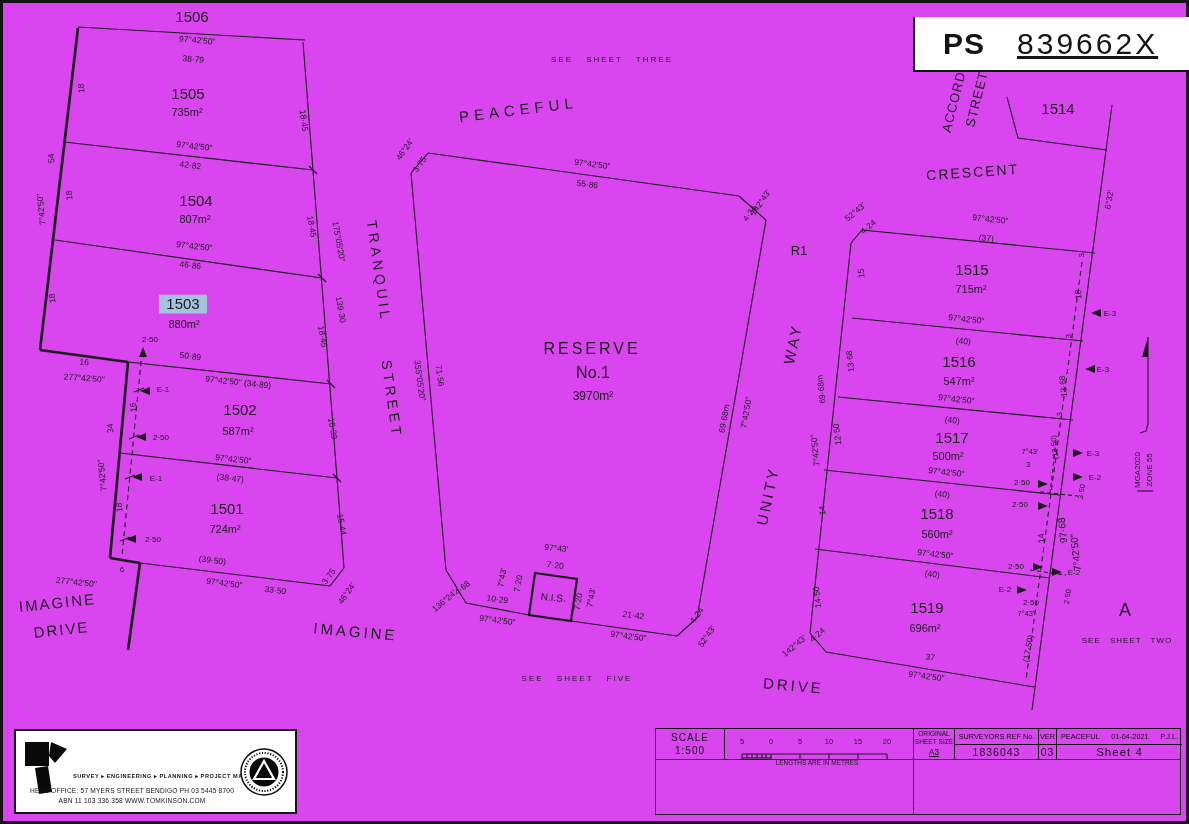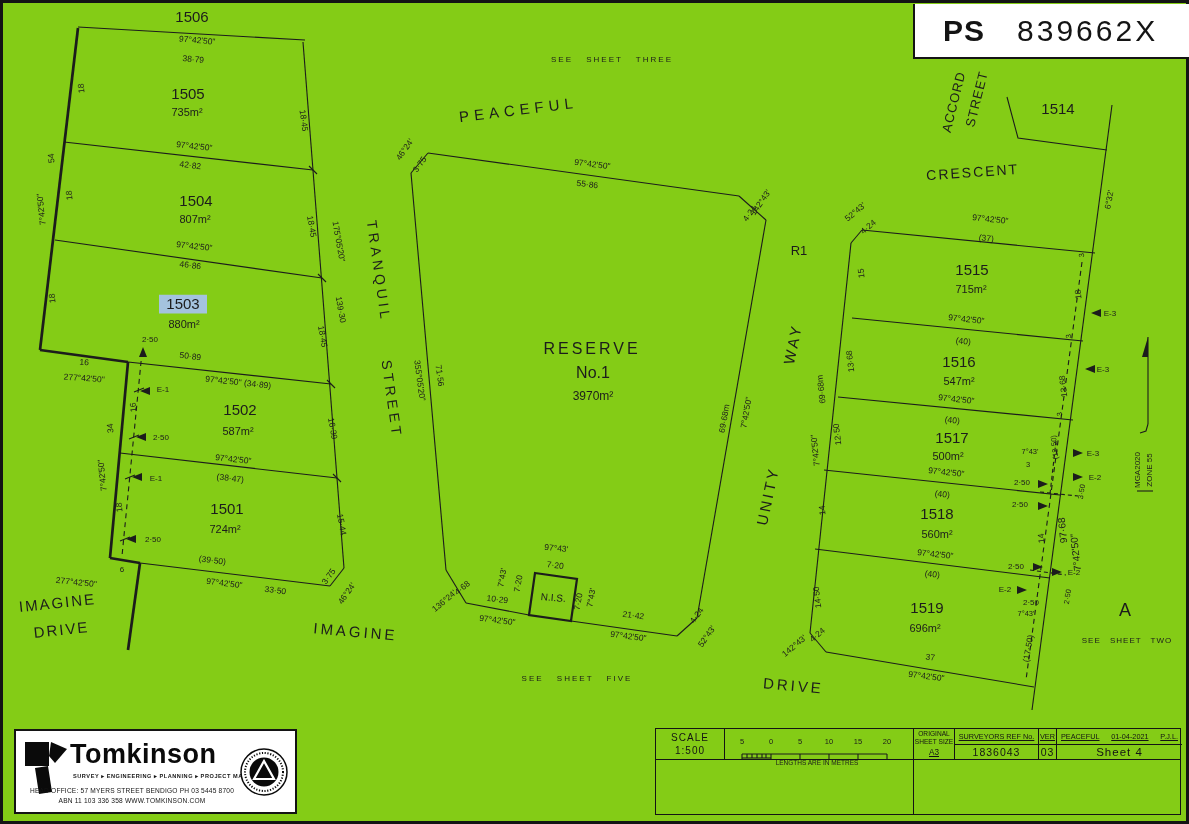--- a/index.html
+++ b/index.html
@@ -1,42 +1,42 @@
 <!DOCTYPE html>
 <html><head>
 <meta charset="utf-8">
 <style>
   html,body{margin:0;padding:0;background:#e8e8e8;}
-  .sheet{position:relative;width:1189px;height:824px;background:#84cc16;overflow:hidden;
+  .sheet{position:relative;width:1189px;height:824px;background:#d946ef;overflow:hidden;
          box-shadow: inset 0 0 0 3px #141414; font-family:"Liberation Sans",sans-serif; color:#141414;}
   #plan{position:absolute;left:0;top:0;}
-  .ps-box{position:absolute;left:913px;top:4px;width:276px;height:55px;border-left:2.5px solid #141414;
+  .ps-box{position:absolute;left:913px;top:17px;width:276px;height:55px;border-left:2.5px solid #141414;
           border-bottom:2.5px solid #141414;background:#fff;display:flex;align-items:center;box-sizing:border-box;}
   .ps-box .ps{font-weight:bold;font-size:30px;margin-left:28px;letter-spacing:1px;}
-  .ps-box .psnum{font-size:30px;margin-left:32px;letter-spacing:3px;}
+  .ps-box .psnum{font-size:30px;margin-left:32px;letter-spacing:3px;text-decoration:underline;}
   .logo-box{position:absolute;left:14px;top:729px;width:283px;height:85px;border:2px solid #141414;
             background:#fff;box-sizing:border-box;}
   .logo-mark{position:absolute;left:7px;top:7px;}
   .logo-word{position:absolute;left:54px;top:8px;font-size:27px;font-weight:bold;letter-spacing:.5px;color:#0a0a0a;}
   .logo-tag{position:absolute;left:57px;top:42px;font-size:5.6px;font-weight:bold;letter-spacing:.55px;white-space:nowrap;}
   .logo-addr1{position:absolute;left:0;top:56px;width:232px;text-align:center;font-size:6.6px;letter-spacing:.2px;}
   .logo-addr2{position:absolute;left:0;top:66px;width:232px;text-align:center;font-size:6.6px;letter-spacing:.2px;}
   .badge{position:absolute;right:6px;top:16px;}
   .title-table{position:absolute;left:655px;top:728px;width:526px;height:87px;border:1.6px solid #141414;
                box-sizing:border-box;background:transparent;padding-left:36px;}
   .tt{position:absolute;box-sizing:border-box;}
   .vline{border-left:1.4px solid #141414;}
   .row-divider{position:absolute;left:0;top:30px;width:100%;border-top:1.4px solid #141414;}
   .cellA{left:0;top:0;width:68px;height:30px;display:flex;flex-direction:column;align-items:center;justify-content:center;gap:2px;font-size:10px;letter-spacing:1px;}
   .cellB{left:68px;top:0;width:189px;height:30px;}
   .cellC{left:257px;top:0;width:41px;height:30px;display:flex;flex-direction:column;align-items:center;justify-content:center;font-size:6.6px;line-height:1.25;text-align:center;}
   .cellD{left:298px;top:0;width:84px;height:30px;}
   .cellE{left:382px;top:0;width:18px;height:30px;}
   .cellF{left:400px;top:0;width:126px;height:30px;}
-  .hdr{height:15px;border-bottom:1.2px solid #141414;display:flex;align-items:center;justify-content:center;font-size:7.3px;text-decoration:underline;}
+  .hdr{height:15px;border-bottom:1.2px solid #141414;display:flex;align-items:center;justify-content:center;font-size:7.3px;}
   .val{height:14px;display:flex;align-items:center;justify-content:center;font-size:10.5px;letter-spacing:1px;}
   .cellF .hdr{justify-content:space-between;padding:0 4px;}
   .cellF .val{font-size:11.5px;letter-spacing:1px;}
   .cellG{left:0;top:30px;width:257px;height:55px;display:flex;align-items:center;justify-content:center;
          font-size:10.5px;letter-spacing:1px;}
   .cellH{left:257px;top:30px;width:269px;height:55px;}
   .c3{font-size:8.2px;margin-top:1px;text-decoration:underline;}
 </style>
 </head>
 <body>
@@ -294,21 +294,20 @@
     <span class="ps">PS</span>
     <span class="psnum">839662X</span>
   </div>
 
   <div class="logo-box">
     <svg class="logo-mark" width="46" height="58" viewBox="0 0 46 58">
       <path d="M2,4 h24 v24 h-24 z" fill="#0a0a0a"></path>
       <path d="M28,4 l16,7 -12,14 -6,-7 z" fill="#0a0a0a"></path>
       <path d="M12,30 l13,-2 4,26 -13,2 z" fill="#0a0a0a"></path>
     </svg>
-    <div class="logo-word">Tomkinson</div>
     <div class="logo-tag">SURVEY ▸ ENGINEERING ▸ PLANNING ▸ PROJECT MANAGEMENT</div>
     <div class="logo-addr1">HEAD OFFICE: 57 MYERS STREET BENDIGO   PH 03 5445 8700</div>
     <div class="logo-addr2">ABN 11 103 336 358   WWW.TOMKINSON.COM</div>
     <svg class="badge" width="50" height="50" viewBox="0 0 50 50">
       <circle cx="25" cy="25" r="23" fill="#ffffff" stroke="#0a0a0a" stroke-width="1.5"></circle>
       <circle cx="25" cy="25" r="19" fill="none" stroke="#0a0a0a" stroke-width="2" stroke-dasharray="1.2,1.6"></circle>
       <circle cx="25" cy="25" r="14.5" fill="#0a0a0a"></circle>
       <path d="M25,14 L35,32 L15,32 Z" fill="none" stroke="#ffffff" stroke-width="2.2"></path>
     </svg>
   </div>

